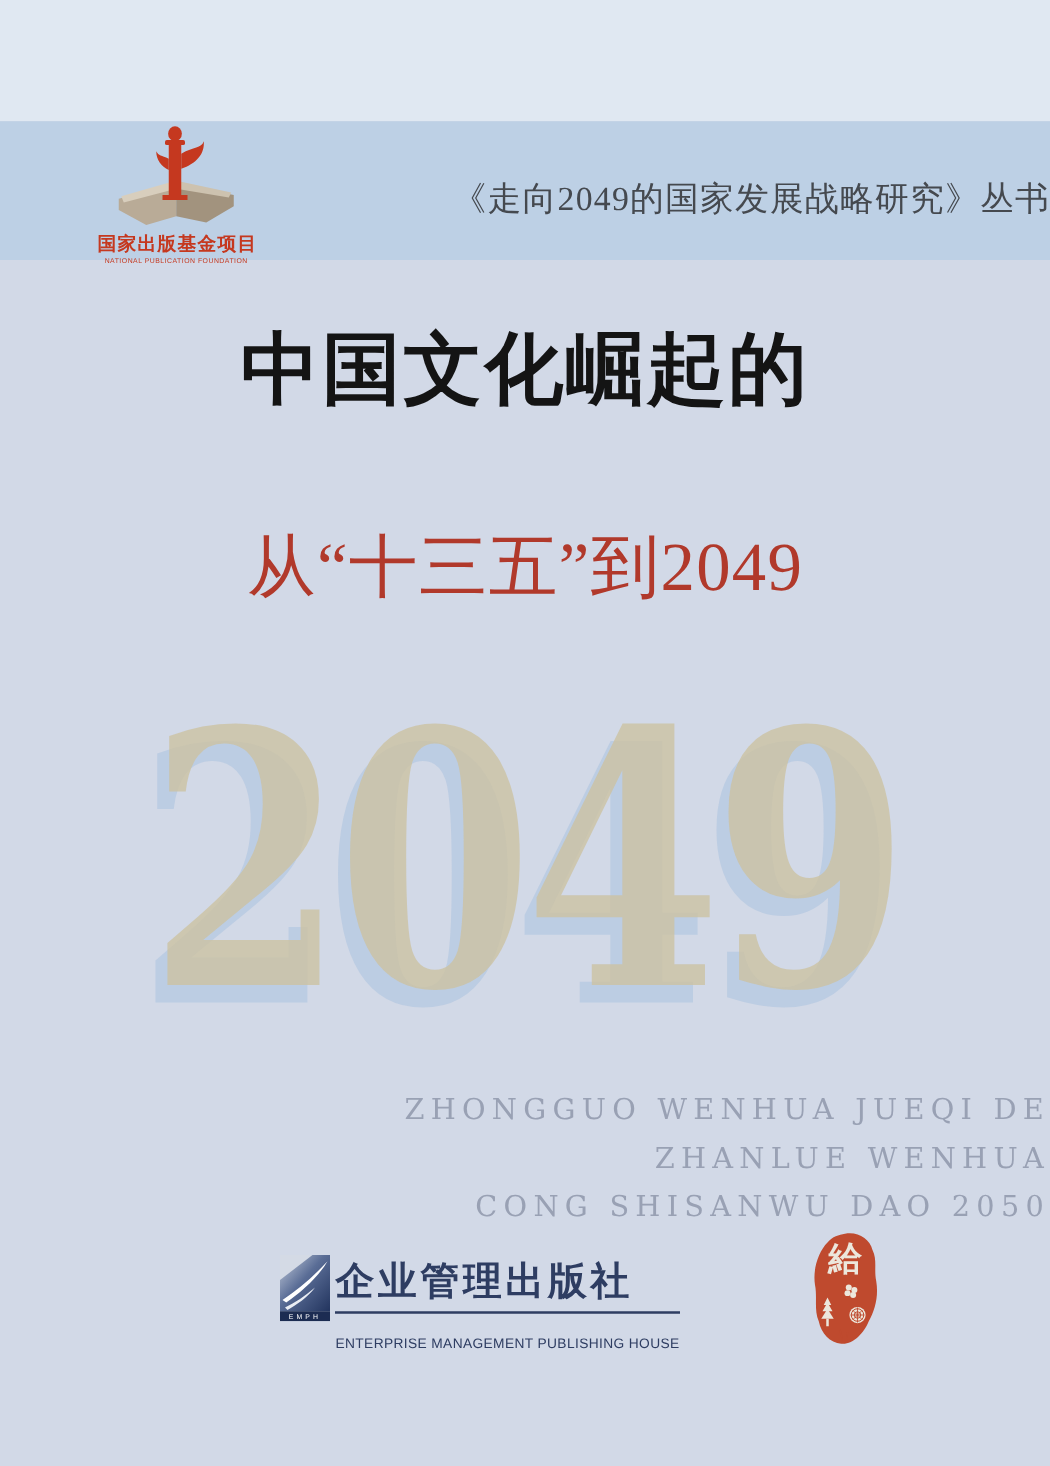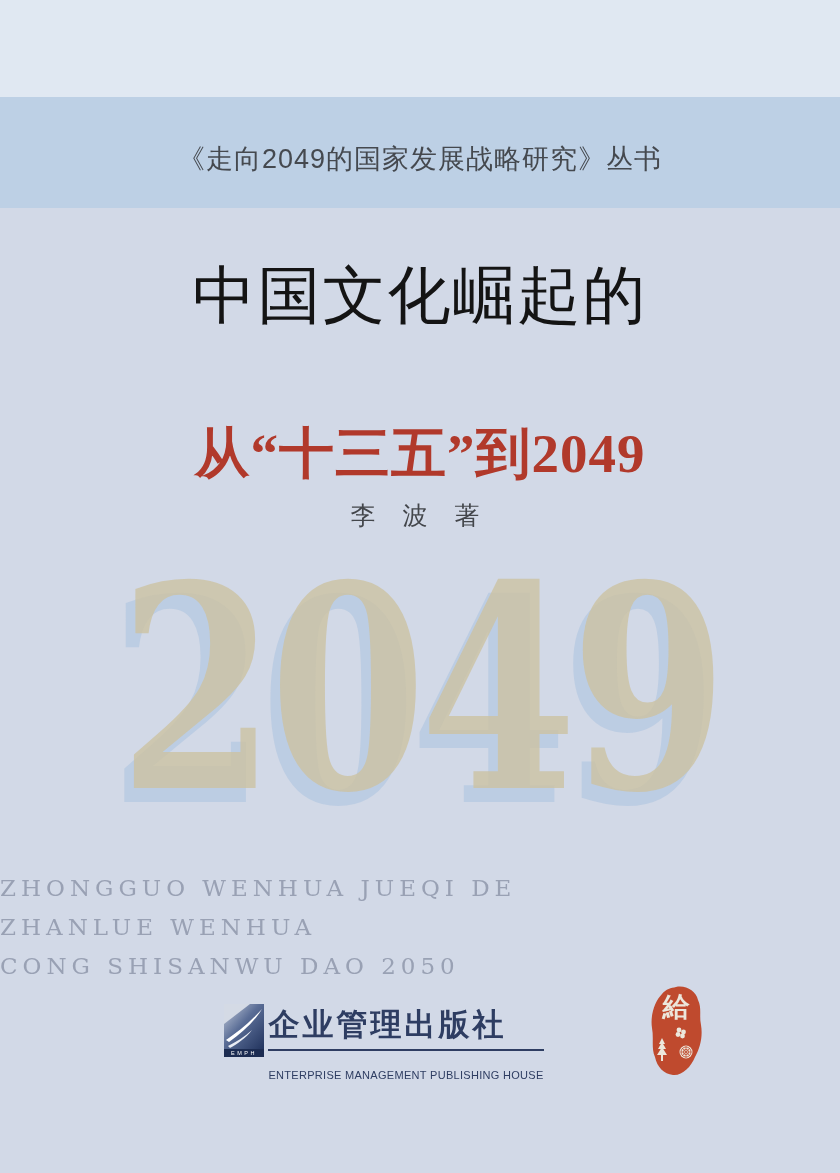--- a/index.html
+++ b/index.html
@@ -12,51 +12,51 @@
   .band{position:absolute;left:0;top:97px;width:840px;height:111px;background:#bdd0e5;}
 
   
   .npf{position:absolute;left:78px;top:99px;width:126px;text-align:center;}
   .npf svg{display:block;margin:0 auto;}
   .npf-cn{font-size:15px;font-weight:700;color:#c5381f;letter-spacing:1px;margin-top:1px;
           font-family:"Liberation Serif","DejaVu Serif",serif;white-space:nowrap;}
   .npf-en{font-size:5.5px;color:#c5381f;letter-spacing:.4px;margin-top:1px;white-space:nowrap;}
 
   .series{
-    position:absolute;left:0;top:141px;width:840px;text-align:center;
-    font-size:27px;color:#45494f;letter-spacing:1px;white-space:nowrap;
+    position:absolute;left:0;top:141px;width:840px;text-align:right;
+    font-size:27px;color:#45494f;letter-spacing:1px;white-space:nowrap;font-family:Liberation Serif, serif;
   }
 
   .title{
     position:absolute;left:0;top:256px;width:840px;text-align:center;
     font-family:"Liberation Serif","DejaVu Serif",serif;
-    font-weight:400;font-size:63px;line-height:81px;color:#141414;letter-spacing:2px;
+    font-weight:700;font-size:63px;line-height:81px;color:#141414;letter-spacing:2px;
   }
   .subtitle{
     position:absolute;left:0;top:417px;width:840px;text-align:center;
     font-family:"Liberation Serif","DejaVu Serif",serif;
-    font-weight:700;font-size:55px;color:#b1392b;letter-spacing:1px;white-space:nowrap;
+    font-weight:400;font-size:55px;color:#b1392b;letter-spacing:1px;white-space:nowrap;
   }
   .author{
     position:absolute;left:0;top:499px;width:840px;text-align:center;
     font-size:25px;color:#43464b;letter-spacing:10px;
   }
 
   .watermark{
     position:absolute;left:0;top:548px;width:840px;text-align:center;
     font-family:"DejaVu Serif","Liberation Serif",serif;font-weight:700;
     font-size:282px;line-height:282px;letter-spacing:-8px;
     color:rgba(204,193,160,.78);
     text-shadow:-12px 14px 0 rgba(176,198,224,.65);
     transform:scaleX(.8);transform-origin:50% 50%;
     user-select:none;
   }
 
   .pinyin{
-    position:absolute;left:0;top:869px;width:840px;text-align:left;
+    position:absolute;left:0;top:869px;width:840px;text-align:right;
     font-family:"DejaVu Serif","Liberation Serif",serif;
     font-size:23px;line-height:39px;letter-spacing:5px;color:#99a1b4;
   }
 
   .publisher{
     position:absolute;left:0;top:1004px;width:768px;
     display:flex;justify-content:center;align-items:flex-start;gap:4px;
   }
   .pub-text{text-align:left;}
   .pub-cn{
@@ -68,30 +68,47 @@
   .seal{position:absolute;left:648px;top:986px;}
 </style>
 </head>
 <body>
 
 <div class="cover">
 
   <div class="top-strip"></div>
   <div class="band"></div>
 
+  <div class="npf">
+    <svg width="112" height="86" viewBox="0 0 112 86">
+
+      <path d="M10,60 L54,48 L56,51 L56,74 L32,81 L10,69 Z" fill="#b9ab97"></path>
+      <path d="M56,51 L58,48 L102,57 L102,66 L80,79 L56,74 Z" fill="#a2937e"></path>
+      <path d="M12,58 L54,46 L56,49 L56,52 L14,63 Z" fill="#d8cebd"></path>
+      <path d="M56,49 L58,46 L100,55 L98,59 L56,52 Z" fill="#cdc2af"></path>
+
+      <ellipse cx="55" cy="8" rx="5.5" ry="6" fill="#c5381f"></ellipse>
+      <rect x="47" y="13" width="16" height="4" rx="1.5" fill="#c5381f"></rect>
+      <rect x="50" y="17" width="10" height="42" fill="#c5381f"></rect>
+      <path d="M60,24 C70,18 76,20 78,14 C79,24 72,32 60,36 Z" fill="#c5381f"></path>
+      <path d="M50,28 C44,25 42,26 40,22 C40,29 44,34 50,37 Z" fill="#c5381f"></path>
+      <rect x="45" y="57" width="20" height="4" fill="#c5381f"></rect>
+    </svg>
+    <div class="npf-cn">国家出版基金项目</div>
+    <div class="npf-en">NATIONAL PUBLICATION FOUNDATION</div>
+  </div>
 
   <div class="series">《走向2049的国家发展战略研究》丛书</div>
 
   <div class="title">
     <div>中国文化崛起的</div>
   </div>
 
   <div class="subtitle">从“十三五”到2049</div>
 
-  <div class="author">李 波 著</div>
 
   <div class="watermark">2049</div>
 
   <div class="pinyin">
     <div>ZHONGGUO WENHUA JUEQI DE</div>
     <div>ZHANLUE WENHUA</div>
     <div>CONG SHISANWU DAO 2050</div>
   </div>
 
   <div class="publisher">

